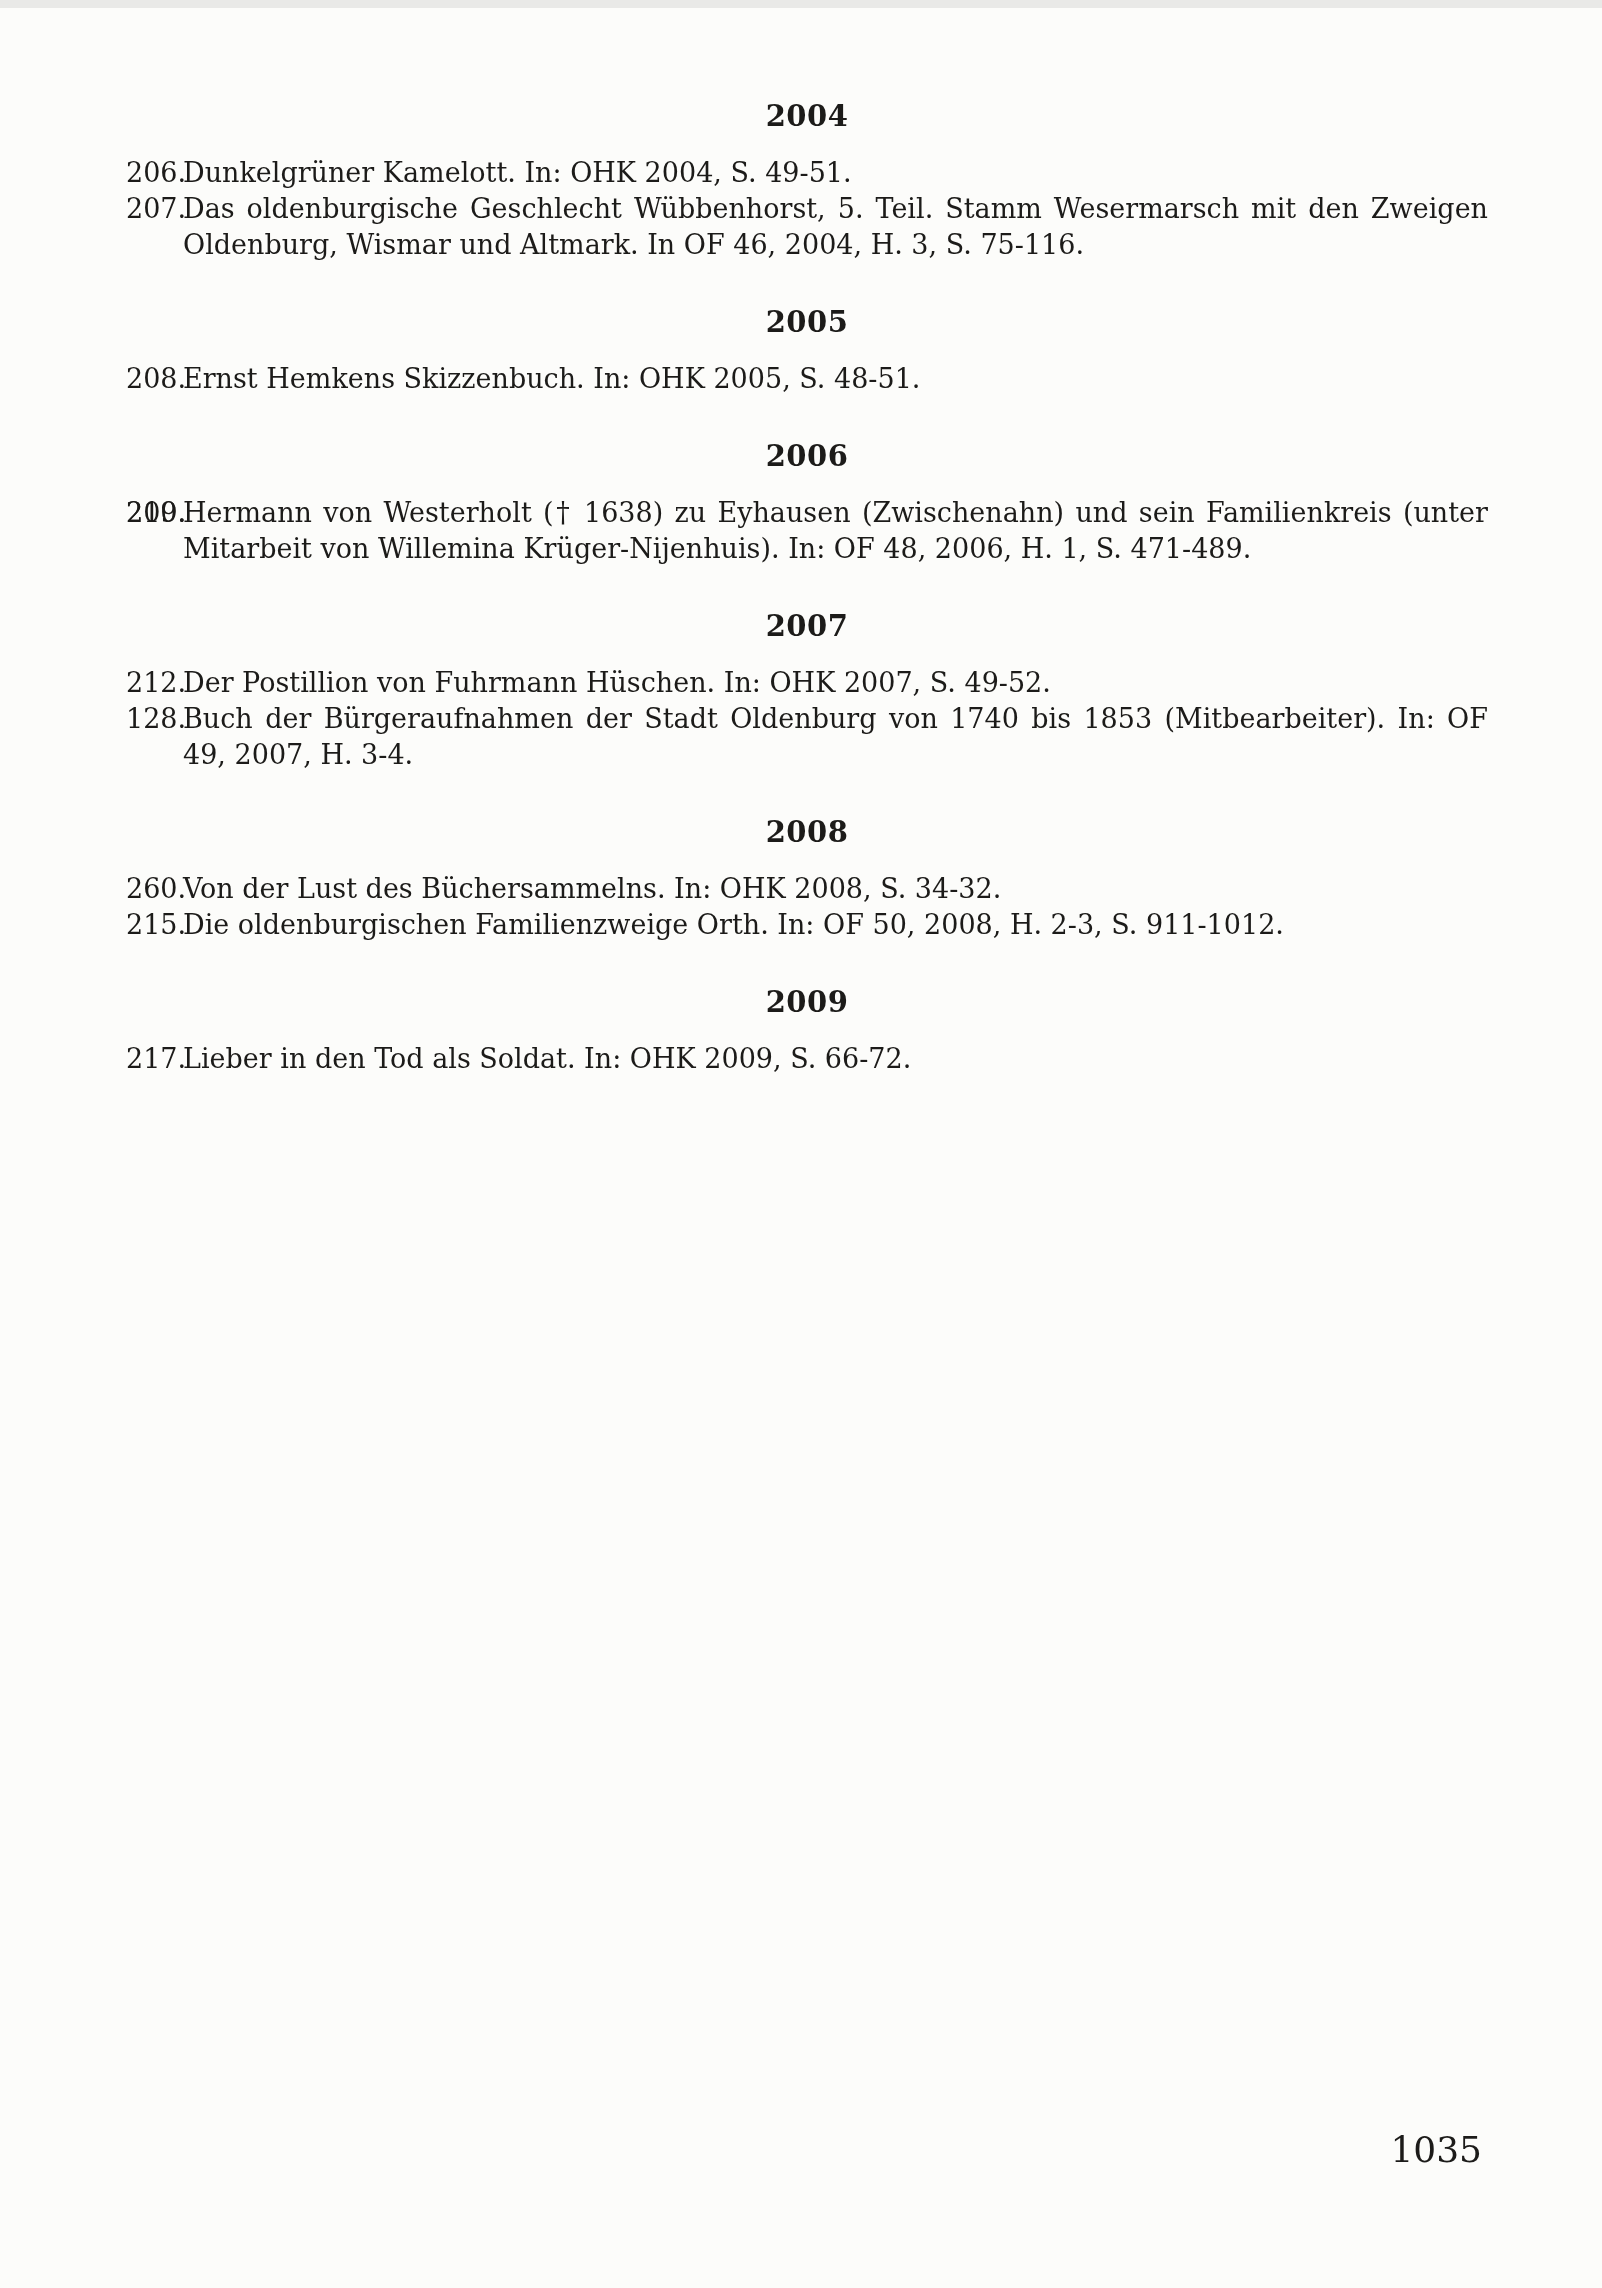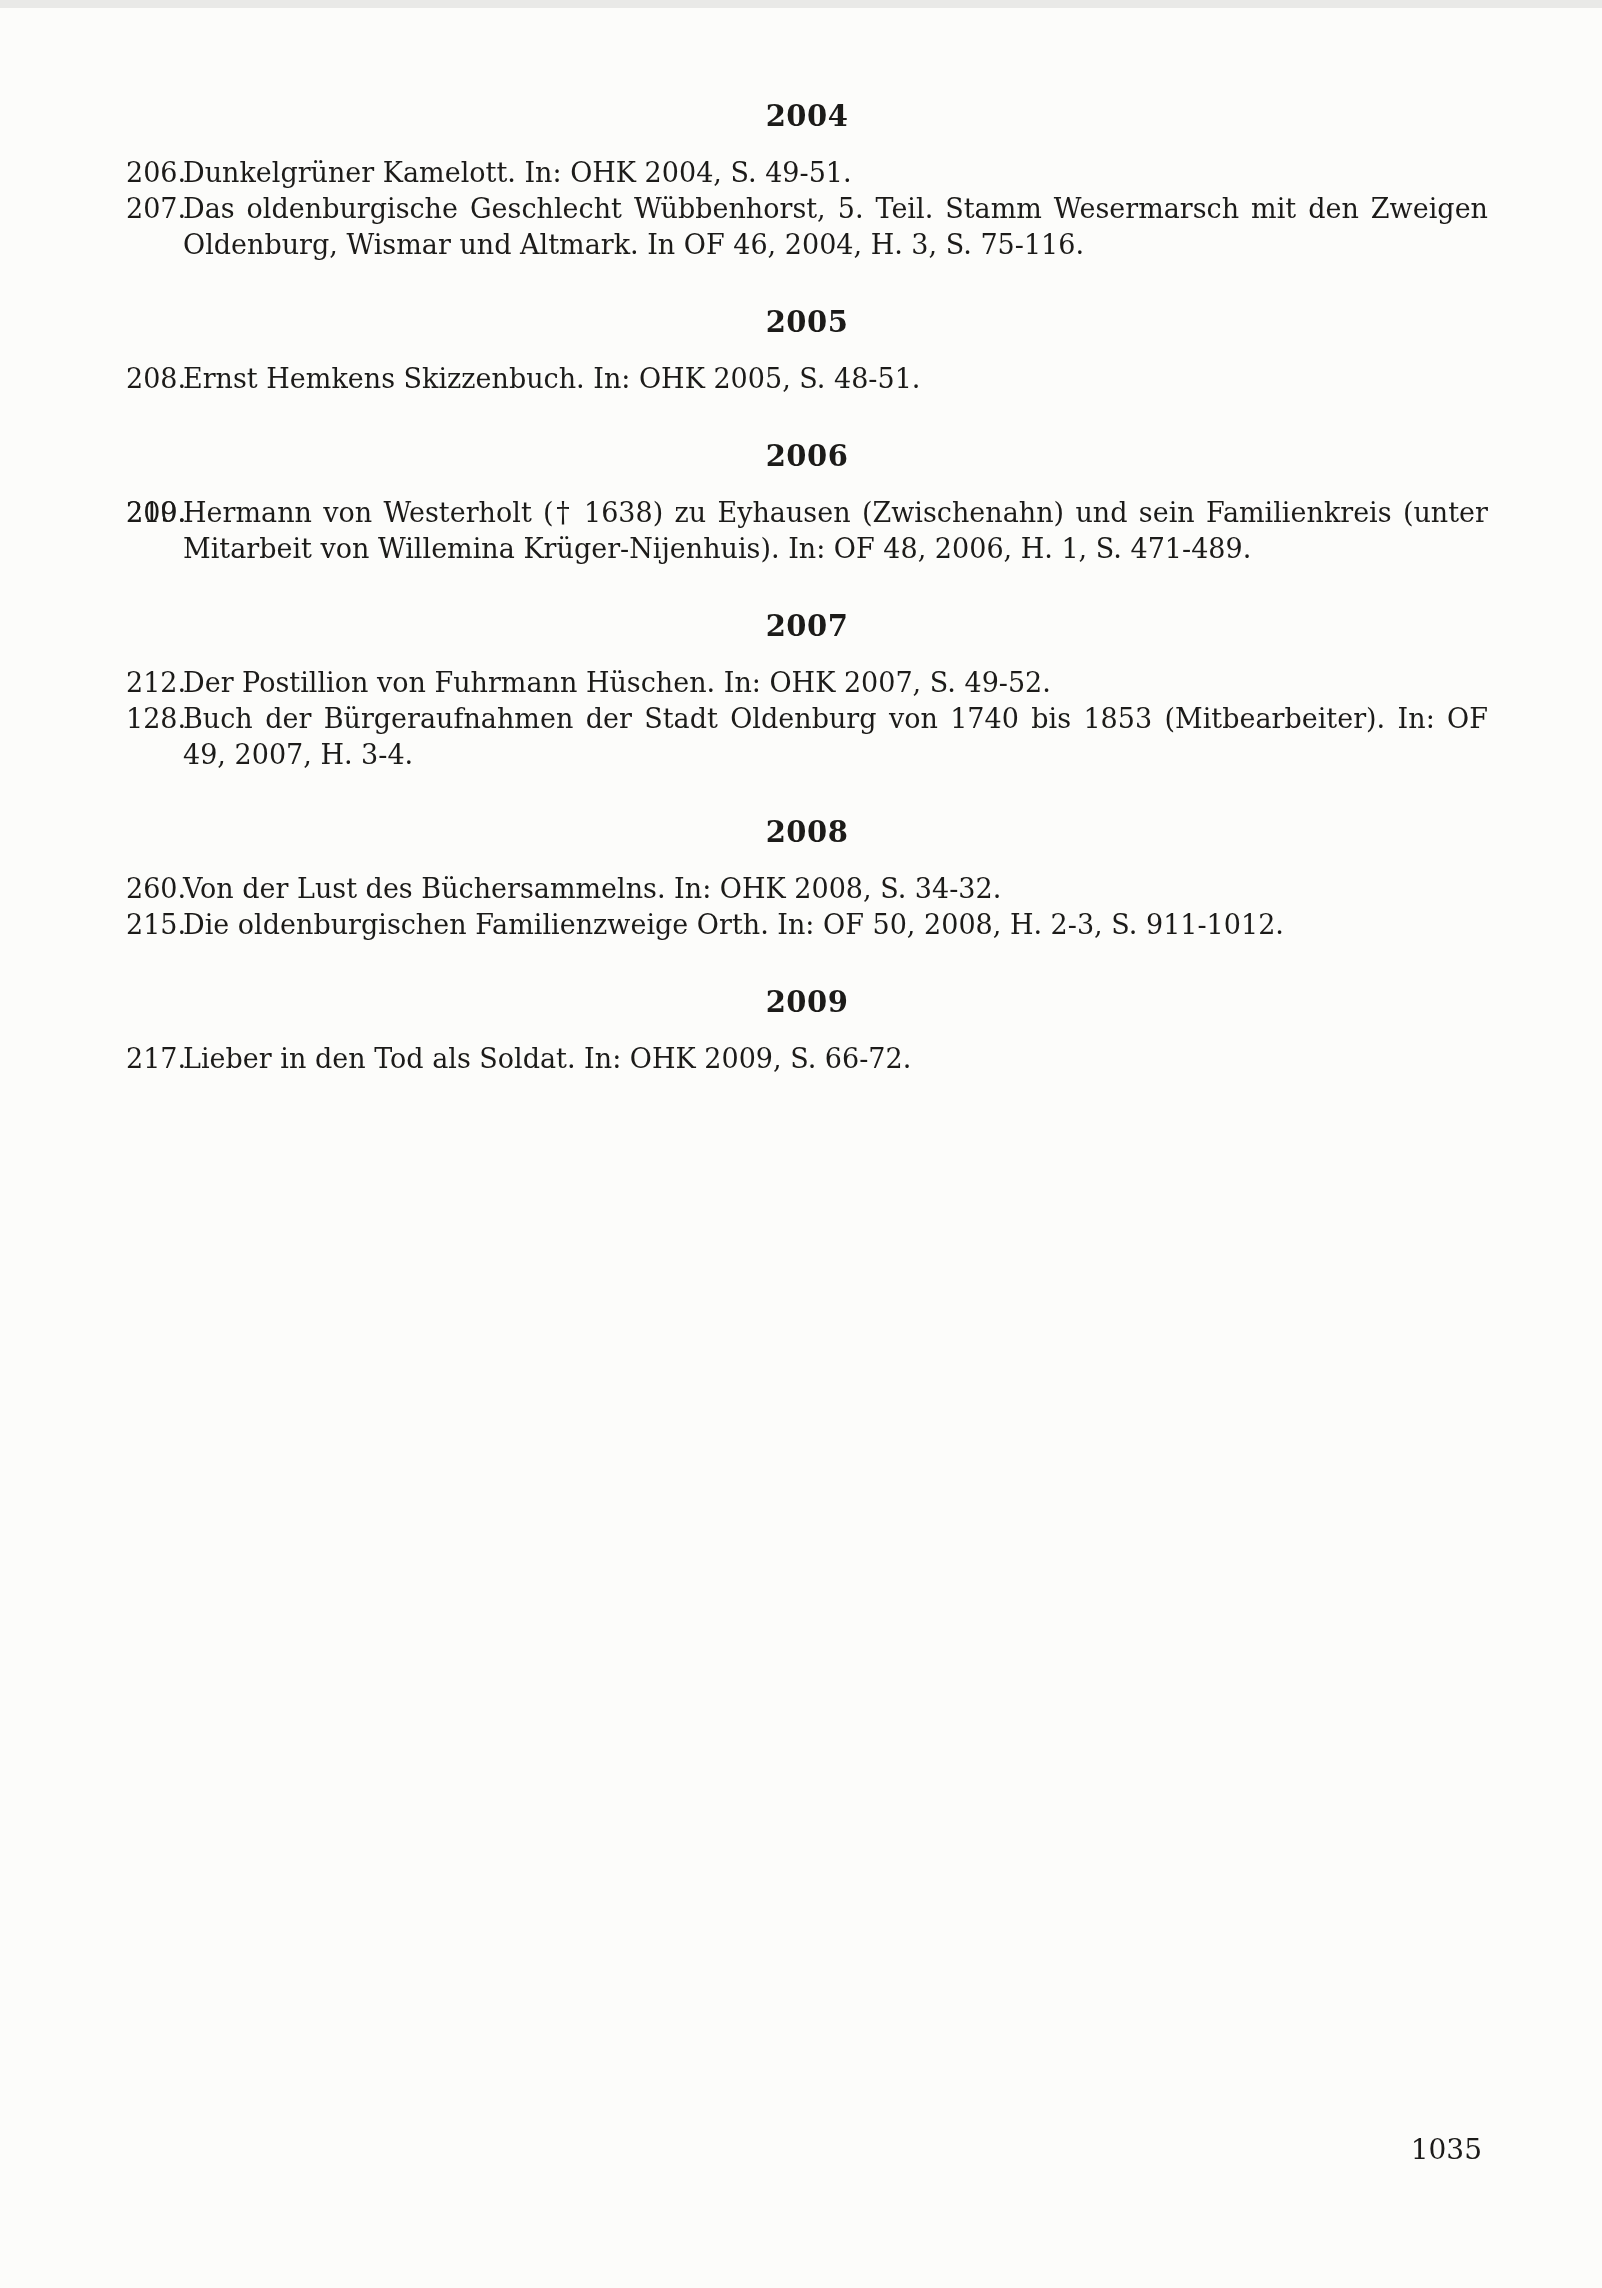--- a/index.html
+++ b/index.html
@@ -44,21 +44,21 @@
   .entry-number {
     position: absolute;
     left: 0;
     top: 0;
     white-space: nowrap;
   }
   .page-number {
     position: absolute;
     right: 120px;
     bottom: 131px;
-    font-size: 28px;
+    font-size: 36px;
     line-height: 33px;
   }
 </style>
 </head>
 <body>
 
 <div class="page">
   <div class="content" id="sections-root">
       <div class="year-heading">2004</div>
       <div class="entry"><span class="entry-number">206.</span><span class="entry-text">Dunkelgrüner Kamelott. In: OHK 2004, S. 49-51.</span></div>

